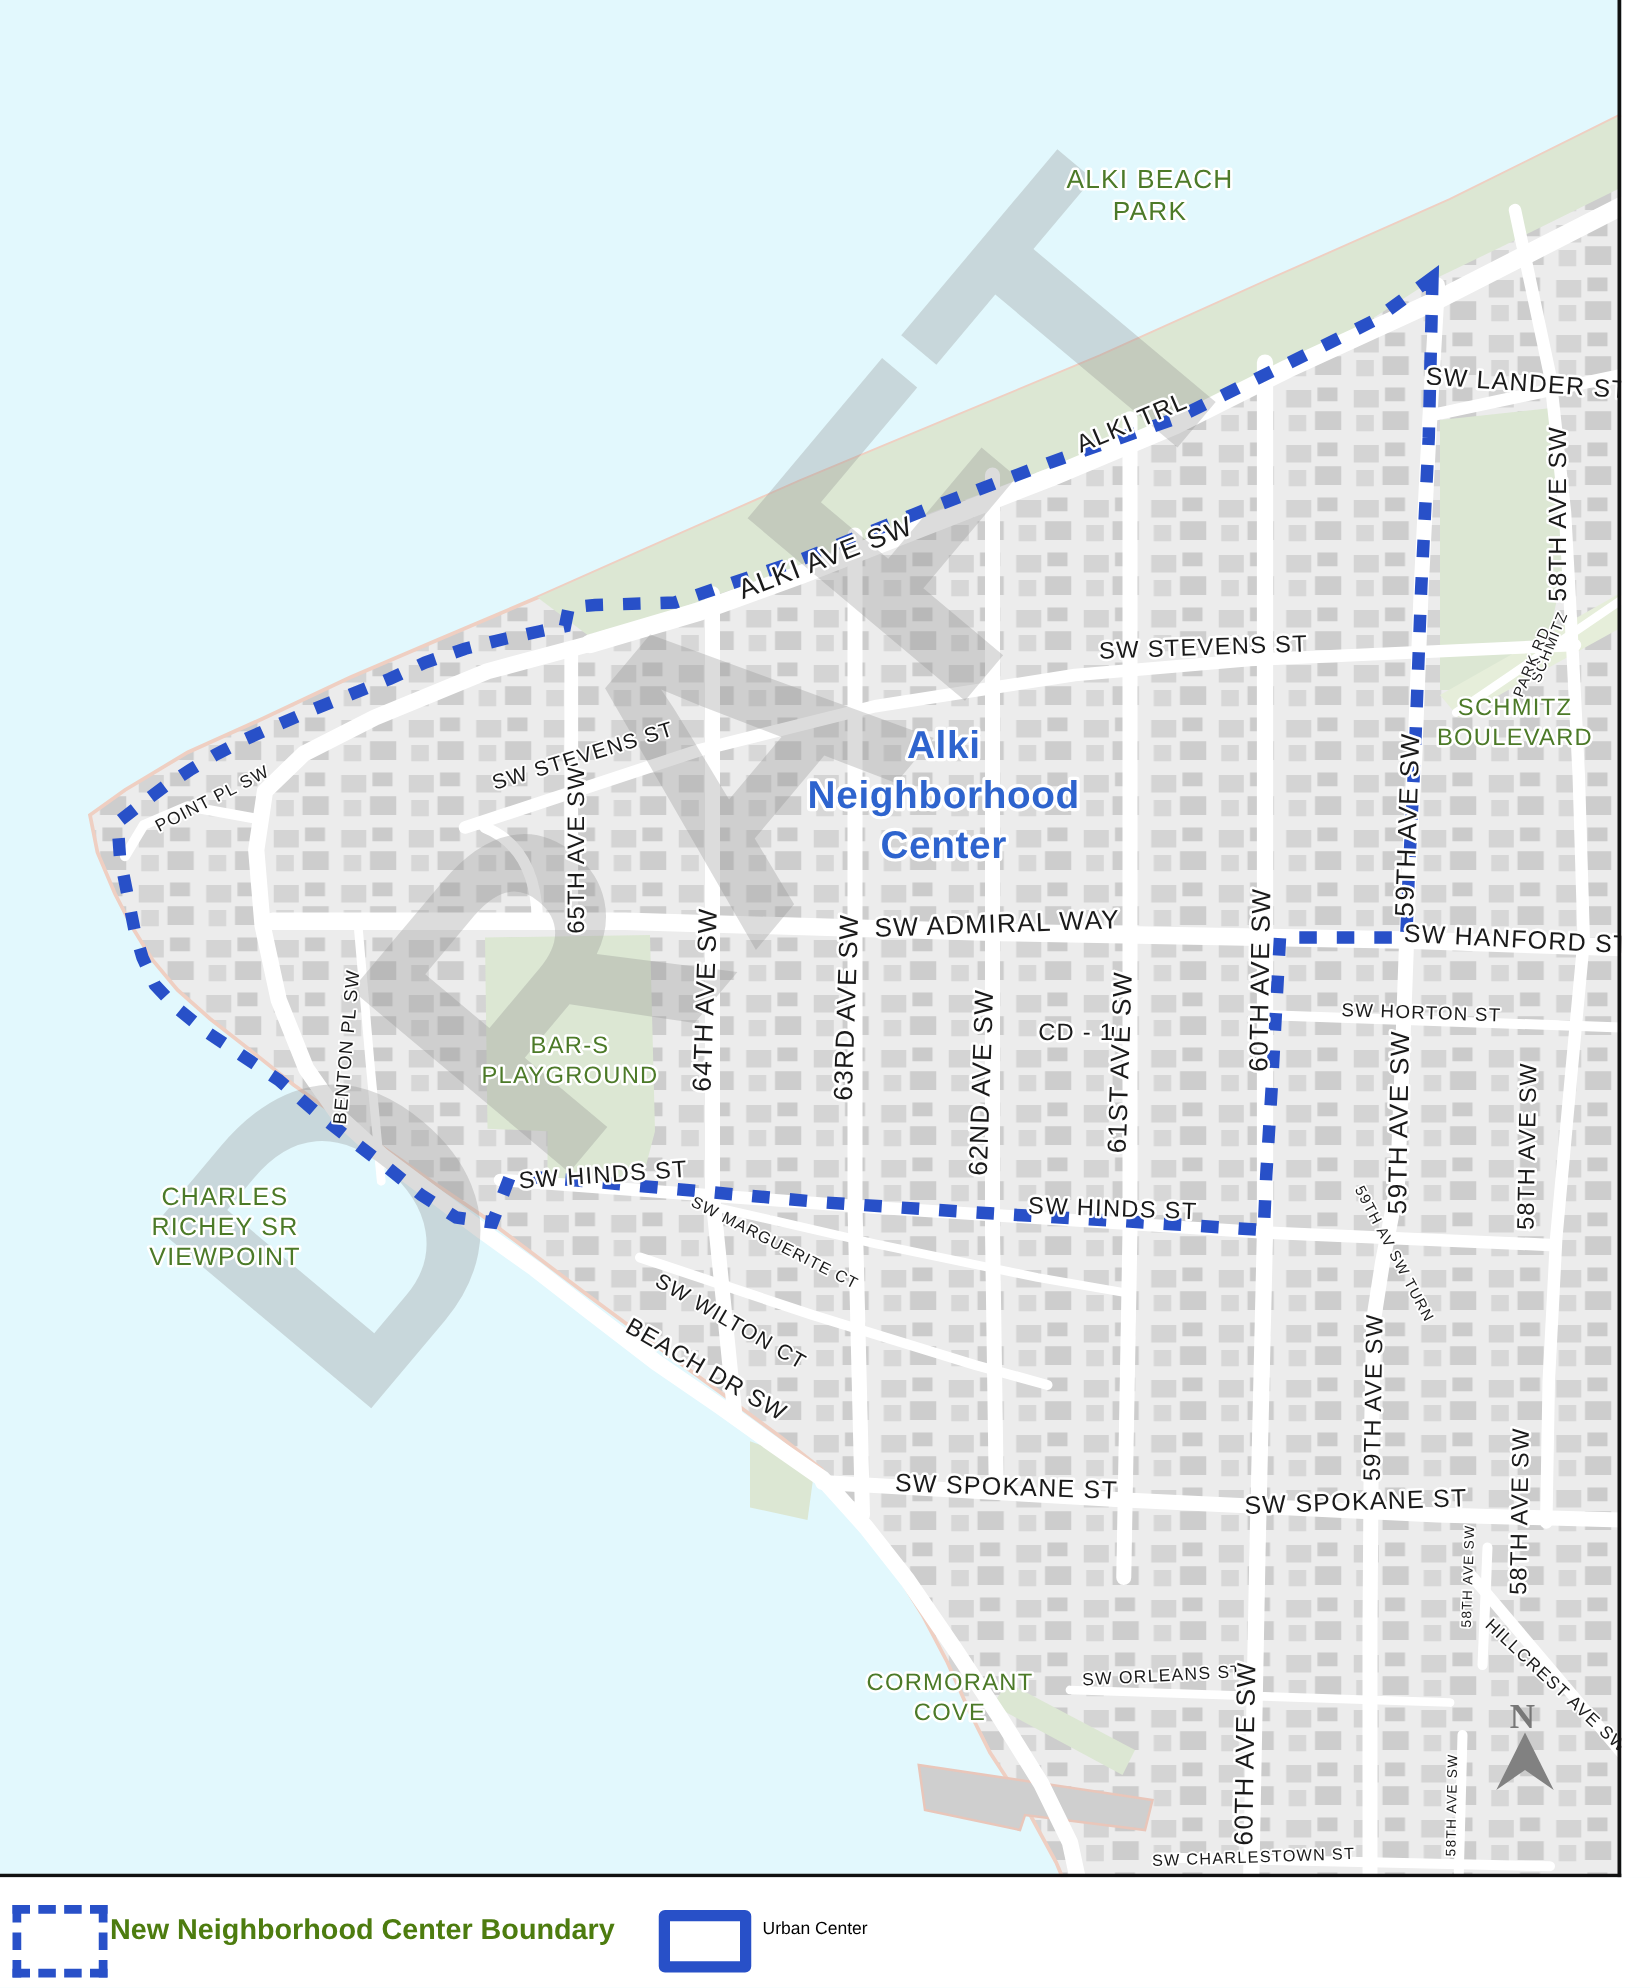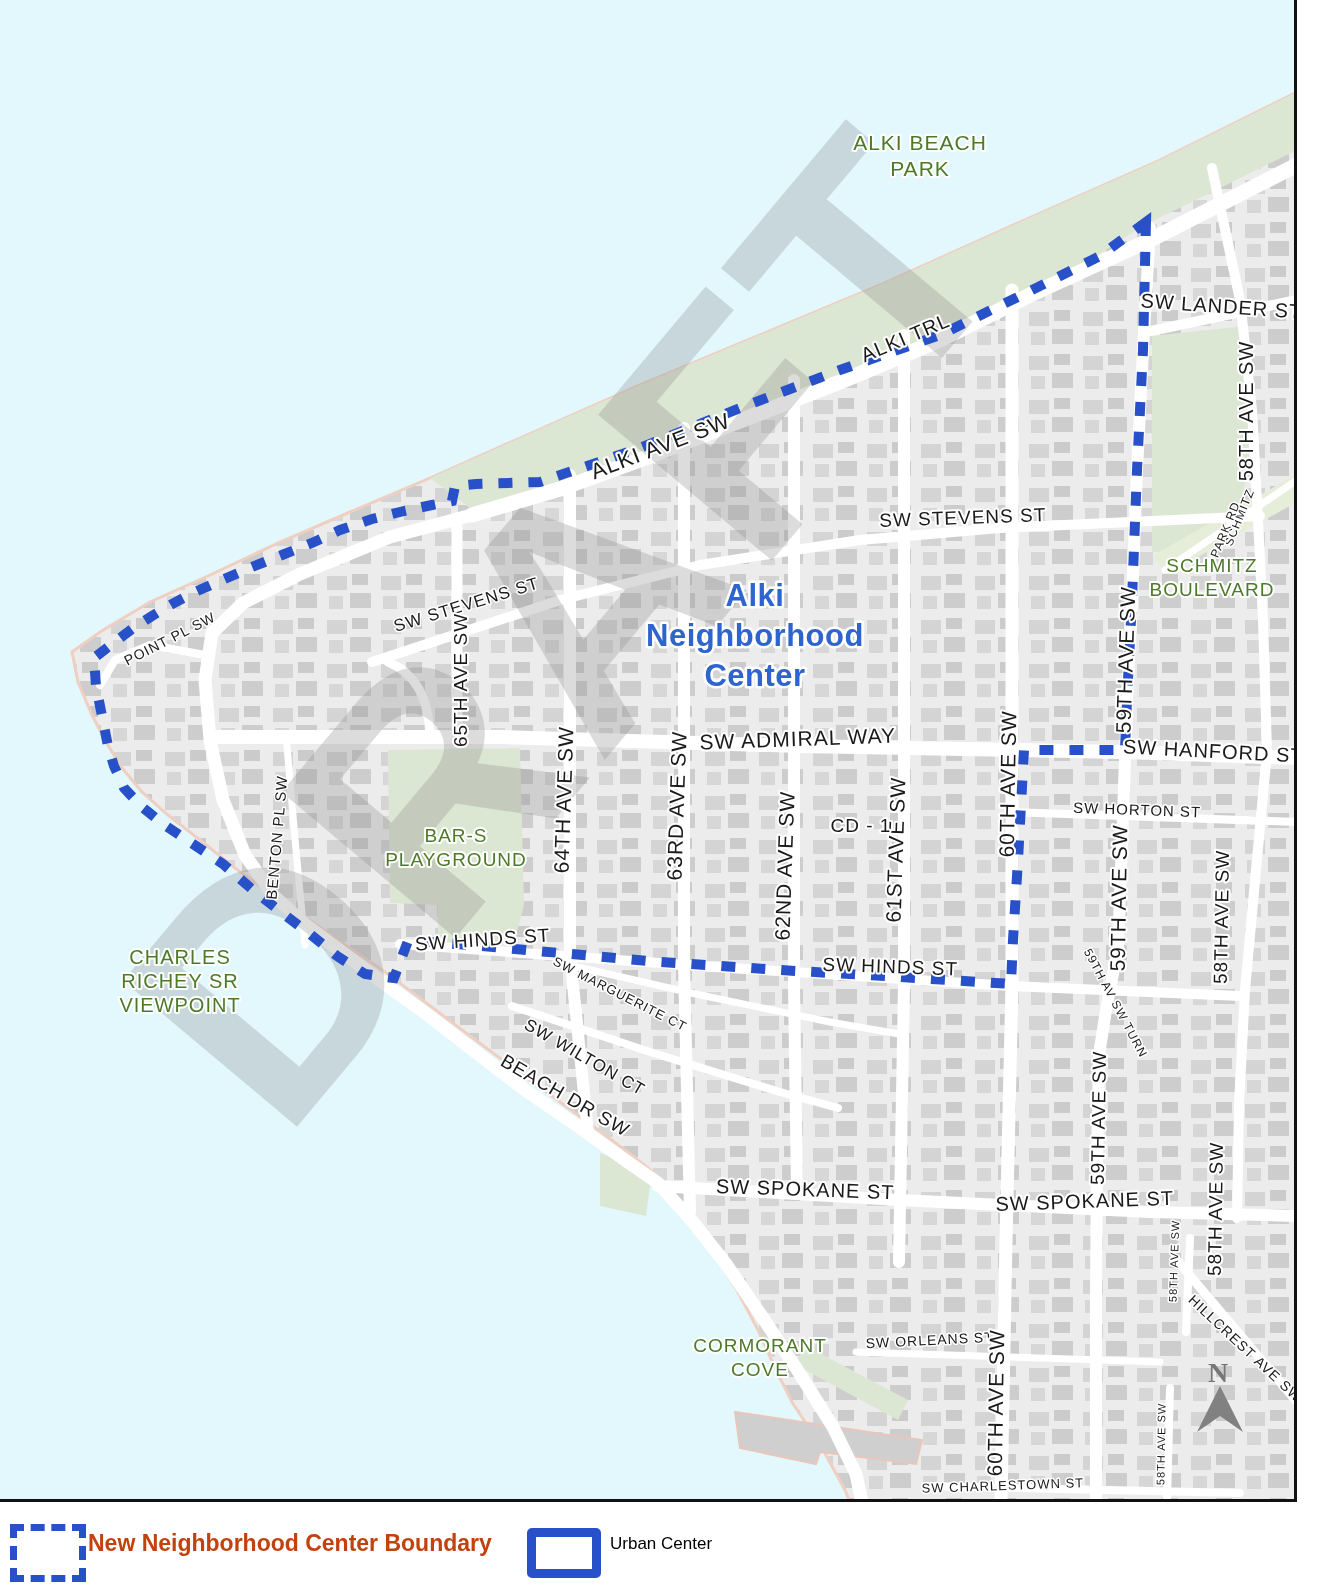--- a/index.html
+++ b/index.html
@@ -9,23 +9,23 @@
   }
   #map-wrap{position:absolute;left:0;top:0;width:1320px;height:1502px;}
   svg text{user-select:none;}
   .lbl{paint-order:stroke;stroke:#ffffff;stroke-linejoin:round;fill:#1a1a1a;letter-spacing:1px;}
   .halo3{stroke-width:3px;} .halo4{stroke-width:4px;} .halo5{stroke-width:5px;}
   .green-lbl{fill:#4C7A28;}
   .blue-lbl{fill:#2E64CE;font-weight:bold;letter-spacing:0.5px;}
   
   #legend{position:absolute;left:0;top:1502px;width:1320px;height:88px;background:#ffffff;}
   .legend-swatch-dashed{position:absolute;left:10px;top:22px;width:62px;height:44px;border:7px dashed #2850C8;}
-  .legend-label-1{position:absolute;left:88px;top:28px;font-size:23px;font-weight:bold;color:#c2410c;}
+  .legend-label-1{position:absolute;left:88px;top:28px;font-size:23px;font-weight:bold;color:#4d7c0f;}
   .legend-swatch-solid{position:absolute;left:527px;top:26px;width:56px;height:32px;border:9px solid #2850C8;border-radius:5px;background:#fff;}
-  .legend-label-2{position:absolute;left:610px;top:32px;font-size:17px;color:#000;}
+  .legend-label-2{position:absolute;left:610px;top:32px;font-size:14px;color:#000;}
 </style>
 </head>
 <body>
 
 <div id="map-wrap">
 <svg width="1320" height="1502" viewBox="0 0 1320 1502" xmlns="http://www.w3.org/2000/svg">
   <defs>
     <pattern id="bldg" width="54" height="44" patternUnits="userSpaceOnUse">
       <rect width="54" height="44" fill="#ECECEC"></rect>
       <rect x="3" y="4" width="20" height="14" fill="#D4D4D4"></rect>

